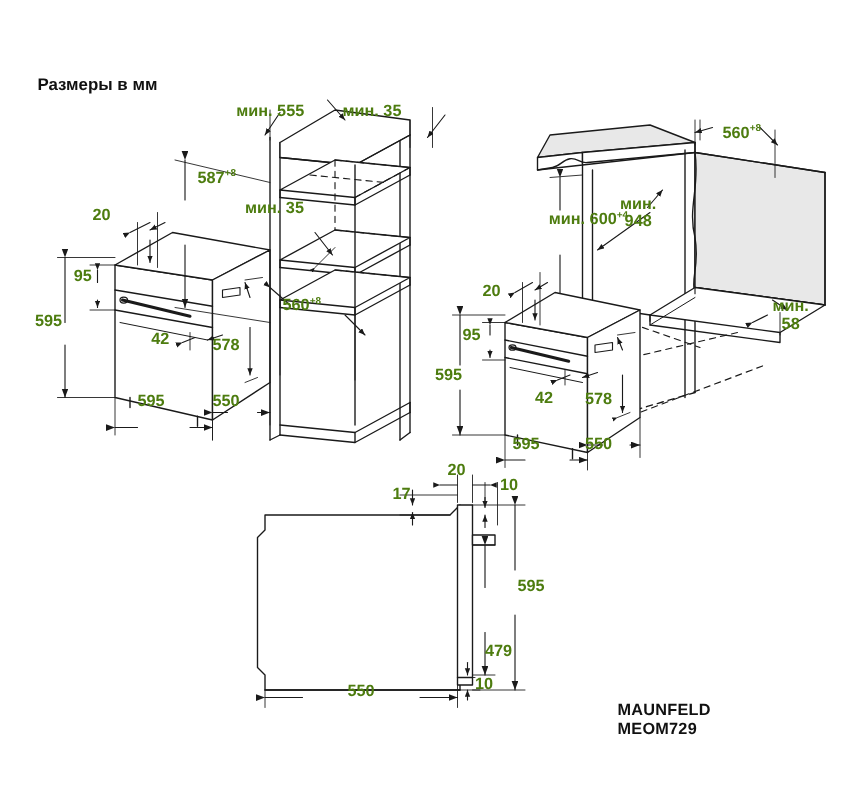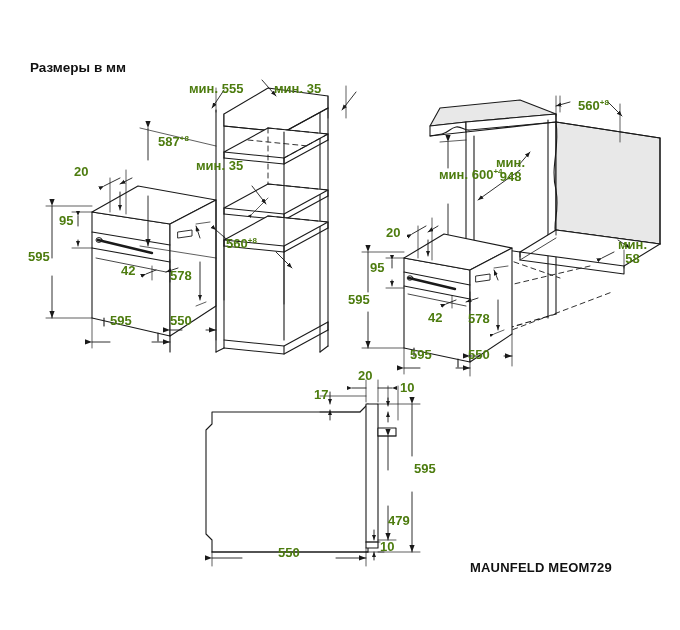--- a/index.html
+++ b/index.html
@@ -2,21 +2,21 @@
 <html><head>
 <meta charset="utf-8">
 <style>
   html,body{margin:0;padding:0;background:#ffffff;}
   body{width:680px;height:630px;position:relative;overflow:hidden;
        font-family:"Liberation Sans","DejaVu Sans",sans-serif;color:#111;}
   #sheet{position:absolute;left:0;top:0;width:627px;height:630px;}
   .lbl{position:absolute;font-size:13px;font-weight:bold;color:#4d7c0f;white-space:nowrap;line-height:1.05;}
   .sup{font-size:8px;vertical-align:super;font-weight:bold;}
   #title{position:absolute;left:30px;top:60px;font-size:13.5px;font-weight:bold;}
-  #model{position:absolute;left:470px;top:560px;font-size:13px;font-weight:bold;letter-spacing:.2px;}
+  #model{position:absolute;left:494px;top:560px;font-size:13px;font-weight:bold;letter-spacing:.2px;}
   svg{display:block;}
 </style>
 </head>
 <body>
 
 <div id="sheet">
 
   <div id="title">Размеры в мм</div>
   <div id="model">MAUNFELD MEOM729</div>
 

